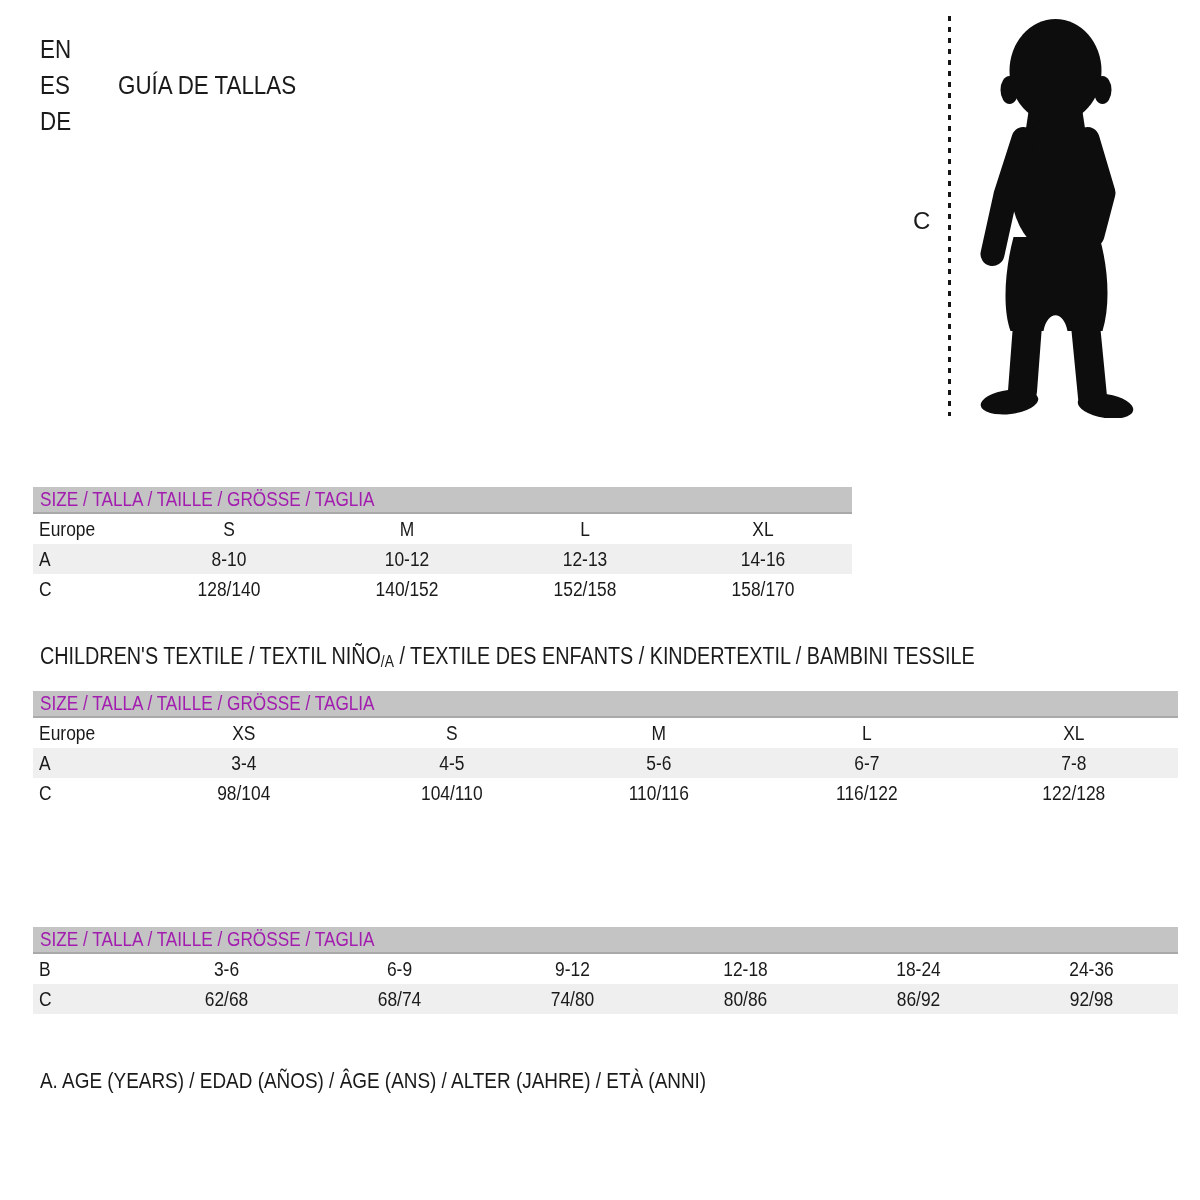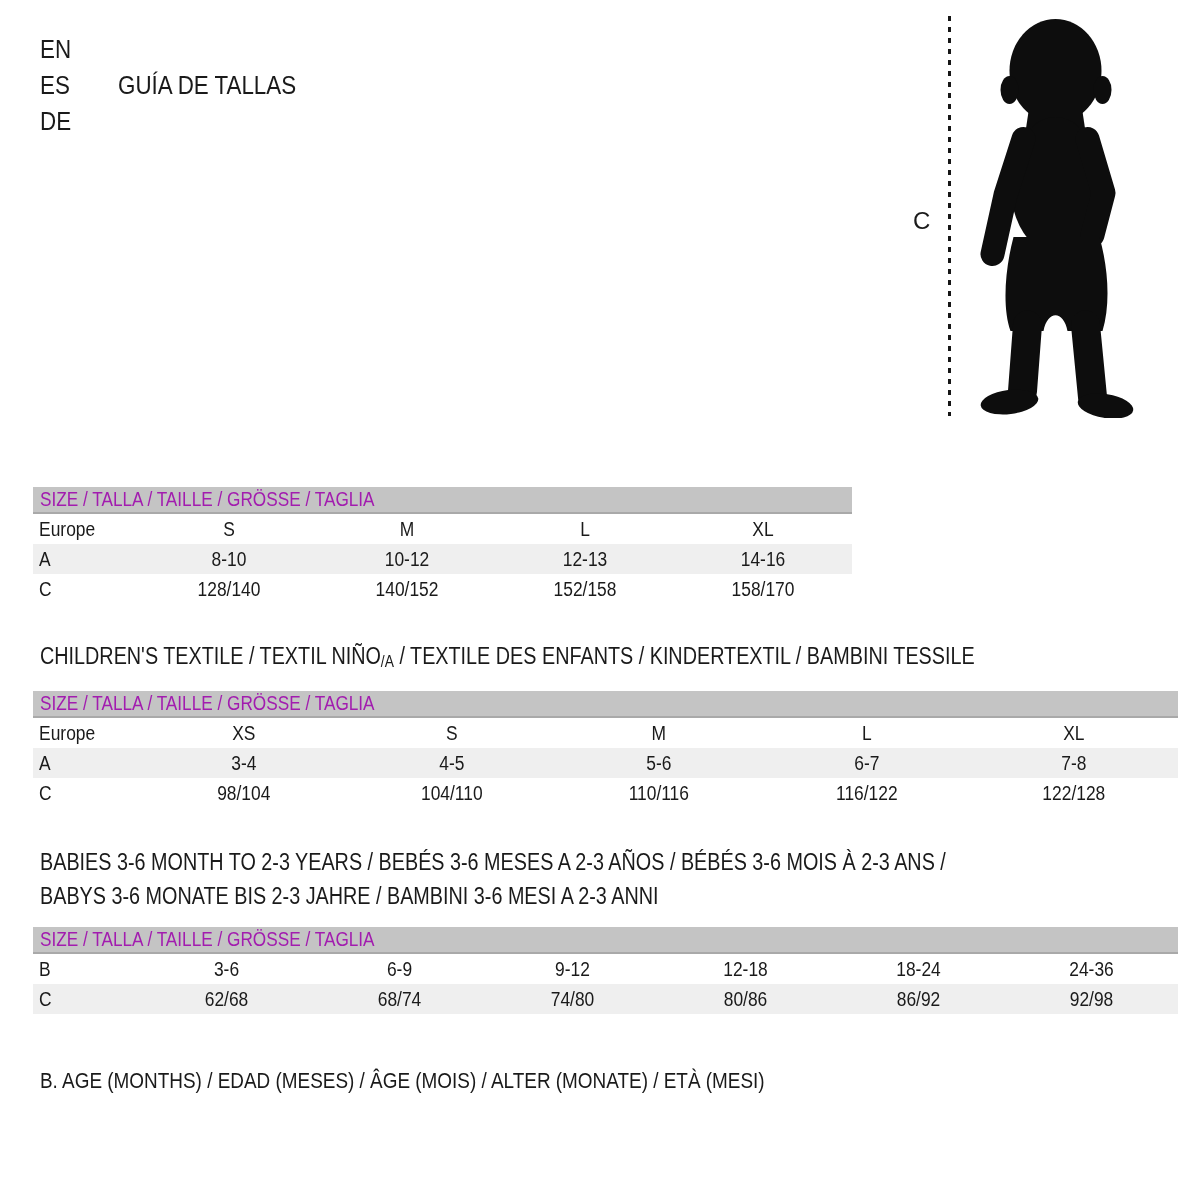--- a/index.html
+++ b/index.html
@@ -144,24 +144,20 @@
     <div class="trow cols-5">
       <span class="tlabel">C</span>
       <span class="tval">98/104</span>
       <span class="tval">104/110</span>
       <span class="tval">110/116</span>
       <span class="tval">116/122</span>
       <span class="tval">122/128</span>
     </div>
   </div>
 
-  <div class="sec-title" id="sec3-title">
-    <div><span class="cx">BABIES 3-6 MONTH TO 2-3 YEARS / BEBÉS 3-6 MESES A 2-3 AÑOS / BÉBÉS 3-6 MOIS À 2-3 ANS /</span></div>
-    <div><span class="cx">BABYS 3-6 MONATE BIS 2-3 JAHRE / BAMBINI 3-6 MESI A 2-3 ANNI</span></div>
-  </div>
   <div class="size-table" id="table3">
     <div class="size-bar">
       <span class="cx">SIZE / TALLA / TAILLE / GRÖSSE / TAGLIA</span>
     </div>
     <div class="trow cols-6">
       <span class="tlabel">B</span>
       <span class="tval">3-6</span>
       <span class="tval">6-9</span>
       <span class="tval">9-12</span>
       <span class="tval">12-18</span>
@@ -173,16 +169,16 @@
       <span class="tval">62/68</span>
       <span class="tval">68/74</span>
       <span class="tval">74/80</span>
       <span class="tval">80/86</span>
       <span class="tval">86/92</span>
       <span class="tval">92/98</span>
     </div>
   </div>
 
   <div class="legend">
-    <div class="legend-line"><span class="cx">B. AGE (MONTHS) / EDAD (MESES) / ÂGE (MOIS) / ALTER (MONATE) / ETÀ (MESI)</span></div>
+    <div class="legend-line"><span class="cx">A. AGE (YEARS) / EDAD (AÑOS) / ÂGE (ANS) / ALTER (JAHRE) / ETÀ (ANNI)</span></div>
   </div>
 
 </div>
 
 </body></html>

